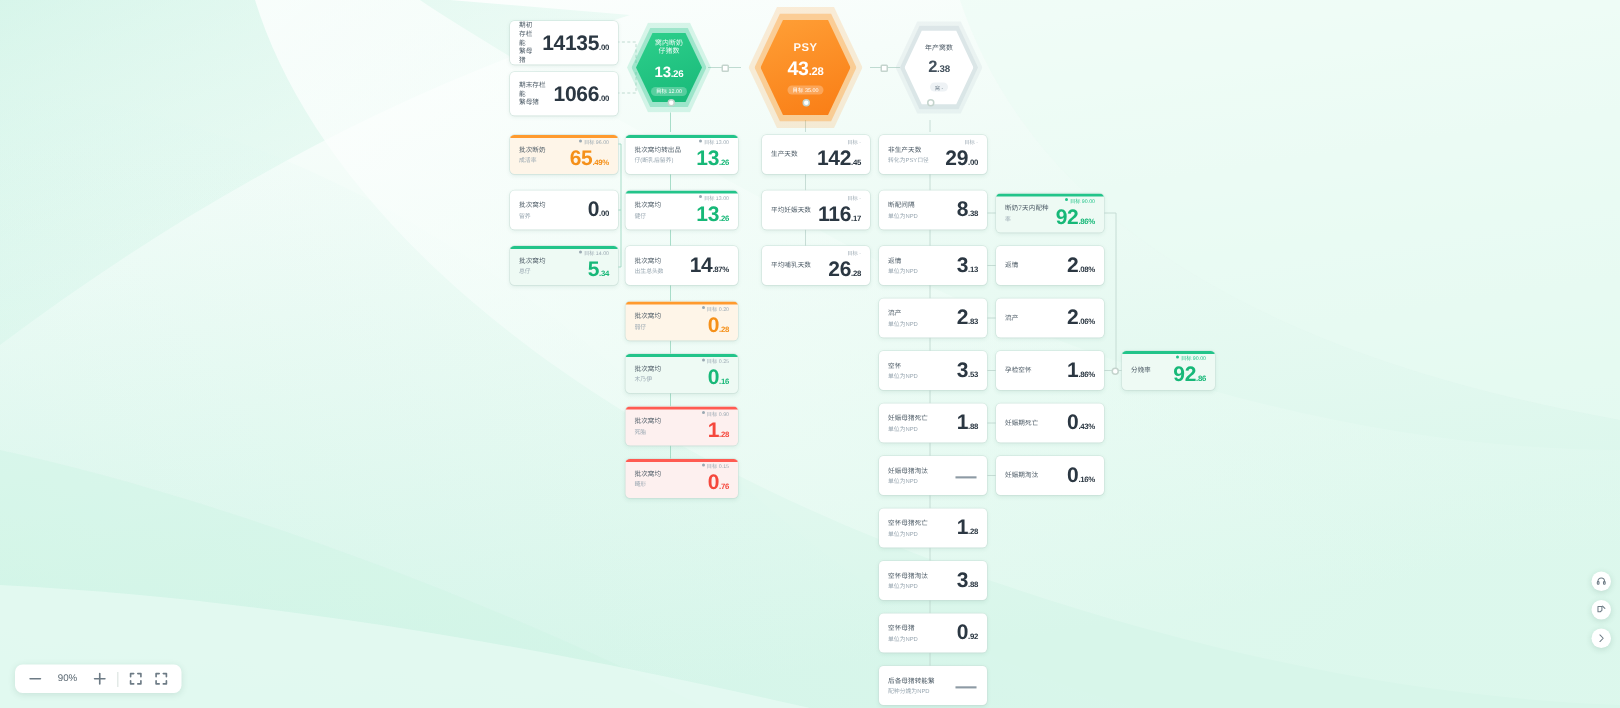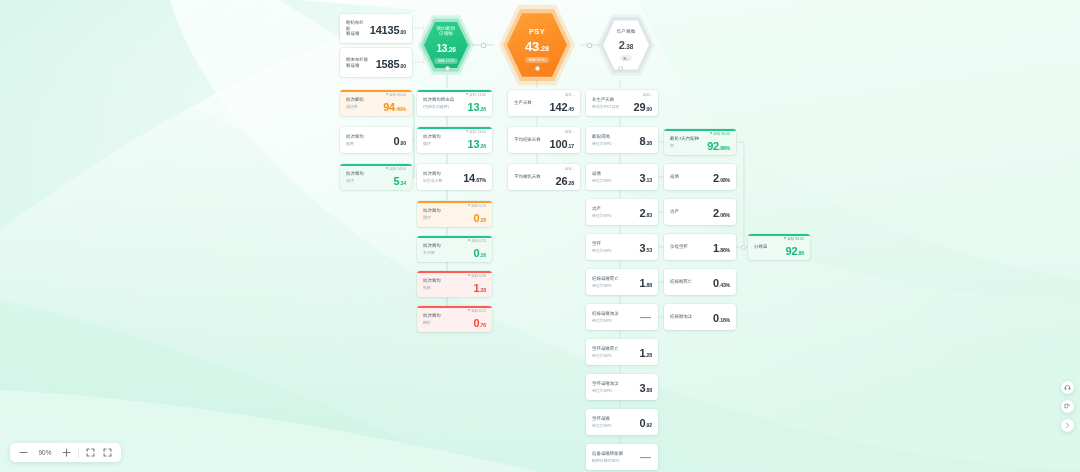--- a/index.html
+++ b/index.html
@@ -136,21 +136,21 @@
   .card-target {
     font-size: 3.5px; color: #9aa8b2; display: flex; align-items: center; gap: 1px;
     white-space: nowrap;
   }
   .card-target.pos { color: #23c48a; }
   .card-target .dot {
     width: 2.6px; height: 2.6px; border-radius: 50%;
     border: .5px solid currentColor; display: inline-block;
   }
   .card-value { font-weight: 700; letter-spacing: -.2px; color: #2b3742; white-space: nowrap; }
-  .card-value .int { font-size: 11px; }
+  .card-value .int { font-size: 14px; }
   .card-value .dec { font-size: 5.2px; }
   .card-value.v-green { color: #17b878; }
   .card-value.v-orange { color: #f59019; }
   .card-value.v-red { color: #f5483d; }
   .card-value.v-dash { font-size: 8px; color: #8d9aa4; letter-spacing: 1px; }
 
   
   .junction {
     position: absolute;
     width: 5px; height: 5px; border-radius: 50%;
@@ -287,21 +287,21 @@
       </div>
     </div>
 
     <div class="card" style="left:340px; top:48px; width:72px; height:29px;">
       <div class="card-row">
         <div class="card-labels">
           <div class="card-label" style="white-space: normal;">期末存栏能<br>繁母猪</div>
         </div>
         <div class="card-right">
           <div class="card-value">
-            <span class="int">1585</span><span class="dec">.00</span>
+            <span class="int">1066</span><span class="dec">.00</span>
           </div>
         </div>
       </div>
     </div>
 
     <div class="hex-node" style="left:418px; top:14px;">
       <div class="hex-shell hex-green-outer">
         <div class="hex-shell hex-green-mid">
           <div class="hex-shell hex-green-core">
             <div class="hex-label" style="white-space: normal;">窝内断奶<br>仔猪数</div>
@@ -353,21 +353,21 @@
         <div class="card-labels">
           <div class="card-label">批次断奶</div>
           <div class="card-sub">成活率</div>
         </div>
         <div class="card-right">
           <div class="card-target">
               <span class="dot"></span>
               <span>目标 96.00</span>
             </div>
           <div class="card-value v-orange">
-            <span class="int">94</span><span class="dec">.49%</span>
+            <span class="int">65</span><span class="dec">.49%</span>
           </div>
         </div>
       </div>
     </div>
 
     <div class="card" style="left:340px; top:127px; width:72px; height:26px;">
       <div class="card-row">
         <div class="card-labels">
           <div class="card-label">批次窝均</div>
           <div class="card-sub">留养</div>
@@ -539,21 +539,21 @@
     <div class="card" style="left:508px; top:127px; width:72px; height:26px;">
       <div class="card-row">
         <div class="card-labels">
           <div class="card-label">平均妊娠天数</div>
         </div>
         <div class="card-right">
           <div class="card-target">
               <span>目标 -</span>
             </div>
           <div class="card-value">
-            <span class="int">100</span><span class="dec">.17</span>
+            <span class="int">116</span><span class="dec">.17</span>
           </div>
         </div>
       </div>
     </div>
 
     <div class="card" style="left:508px; top:164px; width:72px; height:26px;">
       <div class="card-row">
         <div class="card-labels">
           <div class="card-label">平均哺乳天数</div>
         </div>

